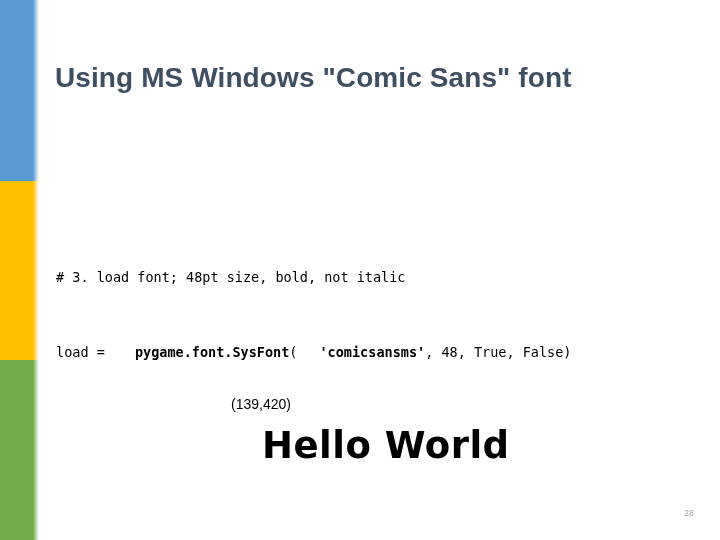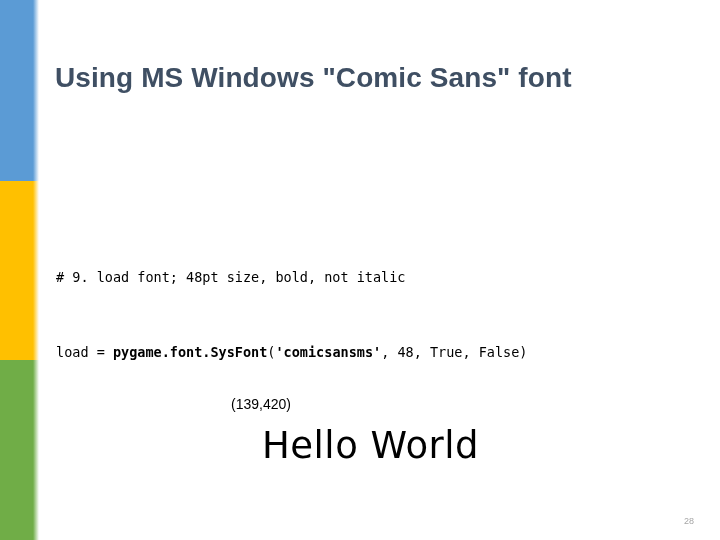--- a/index.html
+++ b/index.html
@@ -75,53 +75,52 @@
     width: 640px;
     font-family: "DejaVu Sans Mono", "Liberation Mono", monospace;
     font-size: 13.5px;
     line-height: 25px;
     color: #000000;
     white-space: pre;
   }
   .code .block { margin-bottom: 20px; }
   .code .block:last-child { margin-bottom: 0; }
   .code .line { white-space: pre; }
-  .code b { font-weight: bold; }
+  .code b { font-weight: bold; margin-left: 22px; }
 
   
   .coord-label {
     position: absolute;
     left: 231px;
     top: 396px;
     font-family: "Liberation Sans", sans-serif;
     font-size: 14px;
     color: #000000;
     white-space: nowrap;
   }
   .hello-world {
     position: absolute;
     left: 262px;
     top: 424px;
     font-family: "DejaVu Sans", sans-serif;
     font-size: 37px;
-    font-weight: normal;
+    font-weight: bold;
     letter-spacing: 0.5px;
     color: #000000;
     white-space: nowrap;
   }
 
   
   .page-number {
     position: absolute;
     right: 26px;
     top: 508px;
     font-family: "Liberation Sans", sans-serif;
     font-size: 9px;
     color: #a6a6a6;
-    margin-top: 8px;
   }
 </style>
 </head>
 <body>
 
 <div class="slide">
 
   <div class="rail">
     <div class="rail-seg seg-blue">
       <div class="solid" style="background: rgb(91, 155, 213);"></div>
@@ -135,21 +134,21 @@
       <div class="solid" style="background: rgb(112, 173, 71);"></div>
       <div class="fade" style="background: linear-gradient(to right, rgb(112, 173, 71), rgb(255, 255, 255));"></div>
     </div>
   </div>
 
   <div class="title" style="color: rgb(63, 79, 99);">Using MS Windows "Comic Sans" font</div>
 
   <div class="code">
 
     <div class="block">
-      <div class="line"># 9. load font; 48pt size, bold, not italic</div>
+      <div class="line"># 3. load font; 48pt size, bold, not italic</div>
       <div class="line"><span>load = </span><b>pygame.font.SysFont</b><span>(</span><b>'comicsansms'</b><span>, 48, True, False)</span></div>
     </div>
 
     <div class="block">
       
       
     </div>
 
     
 

